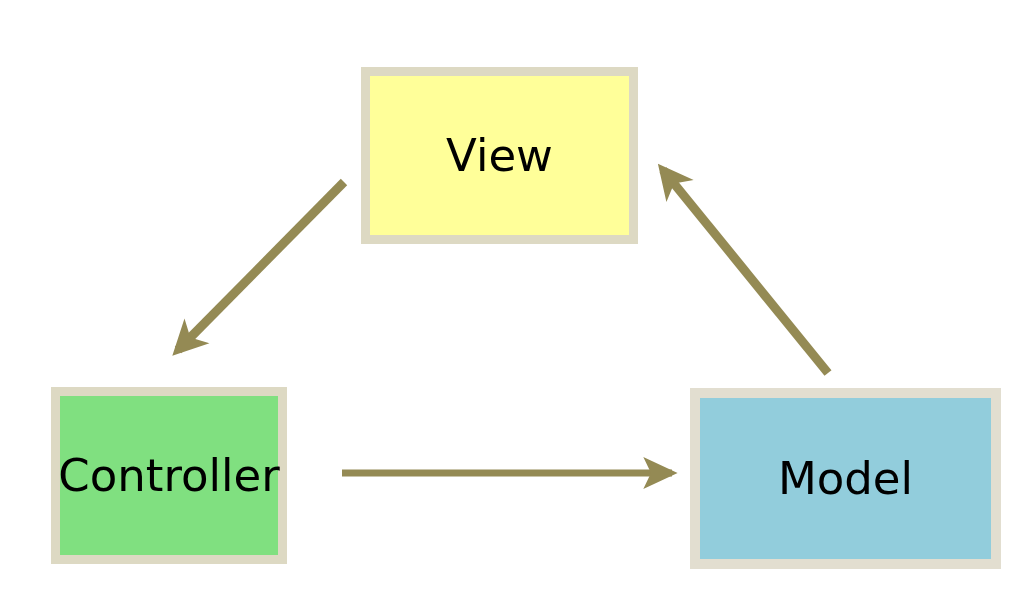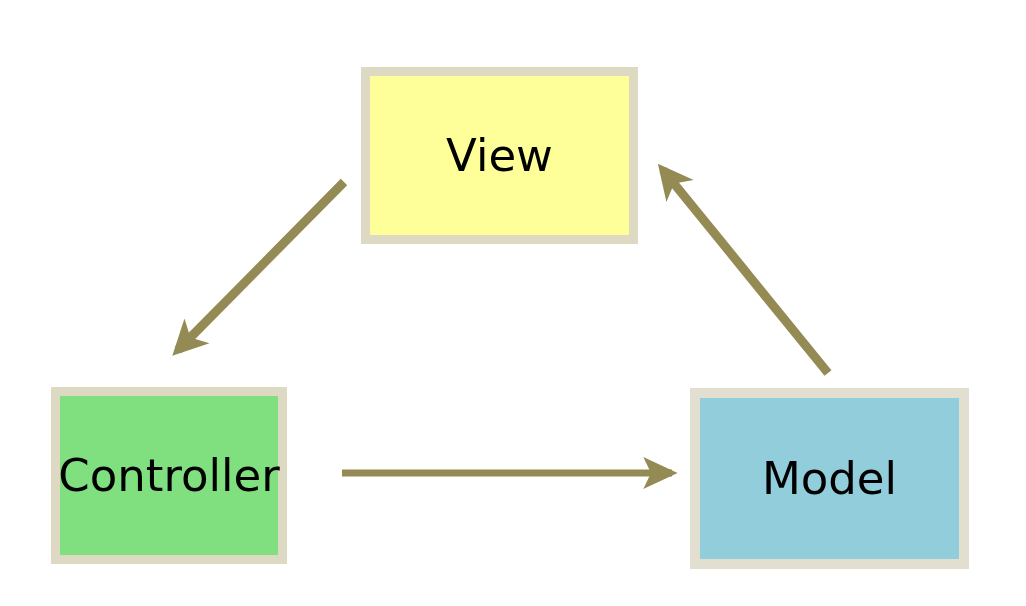--- a/index.html
+++ b/index.html
@@ -45,21 +45,21 @@
     top: 387px;
     width: 236px;
     height: 177px;
     background: #80e080;
     border-color: #ddd9c3;
     border-width: 9px;
   }
   #node-model {
     left: 690px;
     top: 388px;
-    width: 279px;
+    width: 311px;
     height: 181px;
     background: #92cddc;
     border-color: #e2ded0;
     border-width: 10px;
   }
   #edges {
     position: absolute;
     left: 0;
     top: 0;
     width: 1026px;

